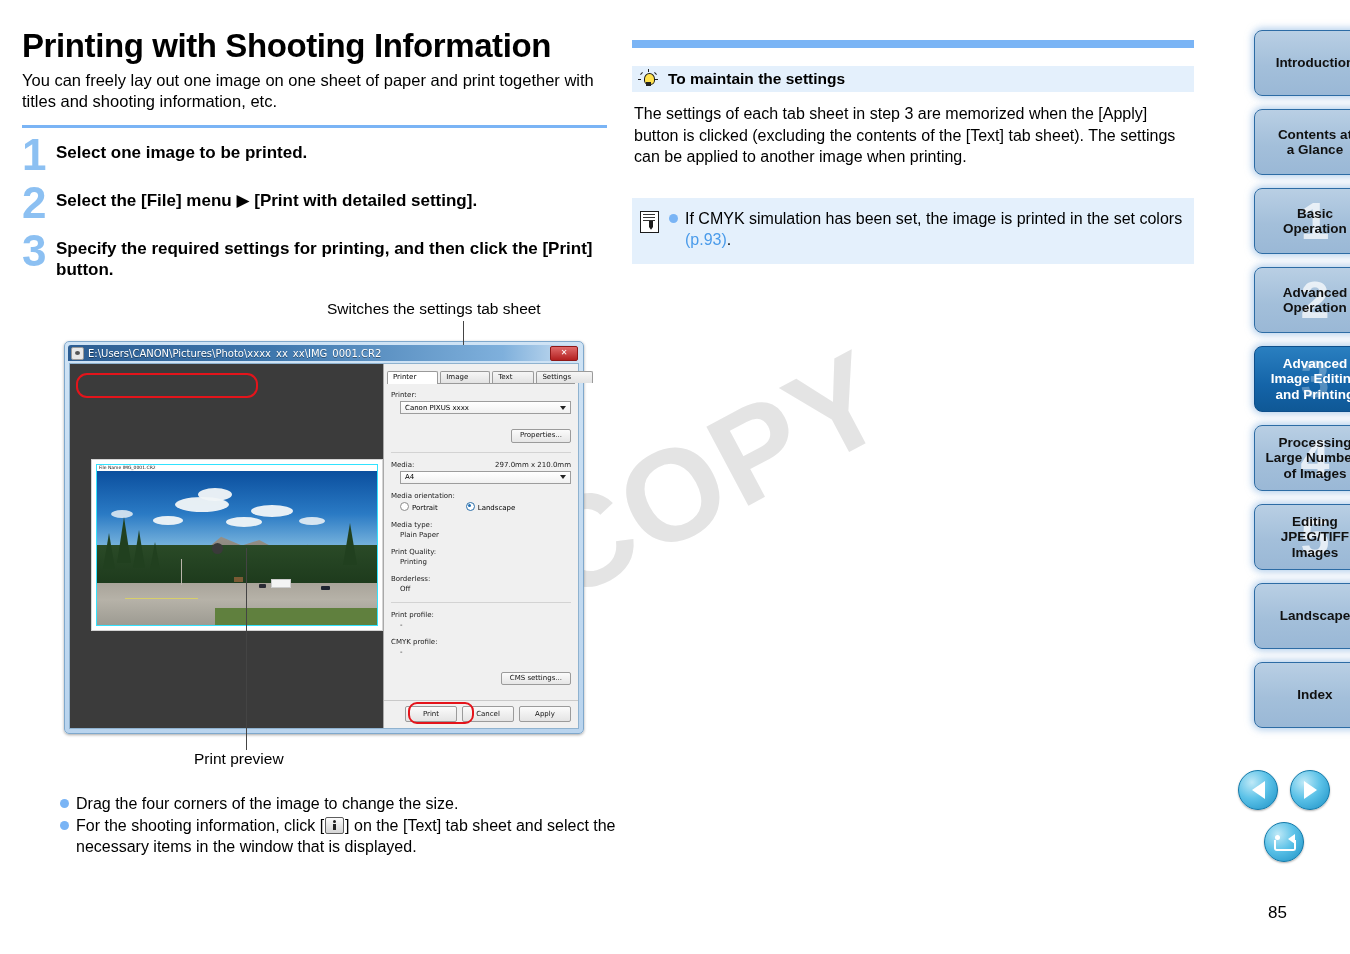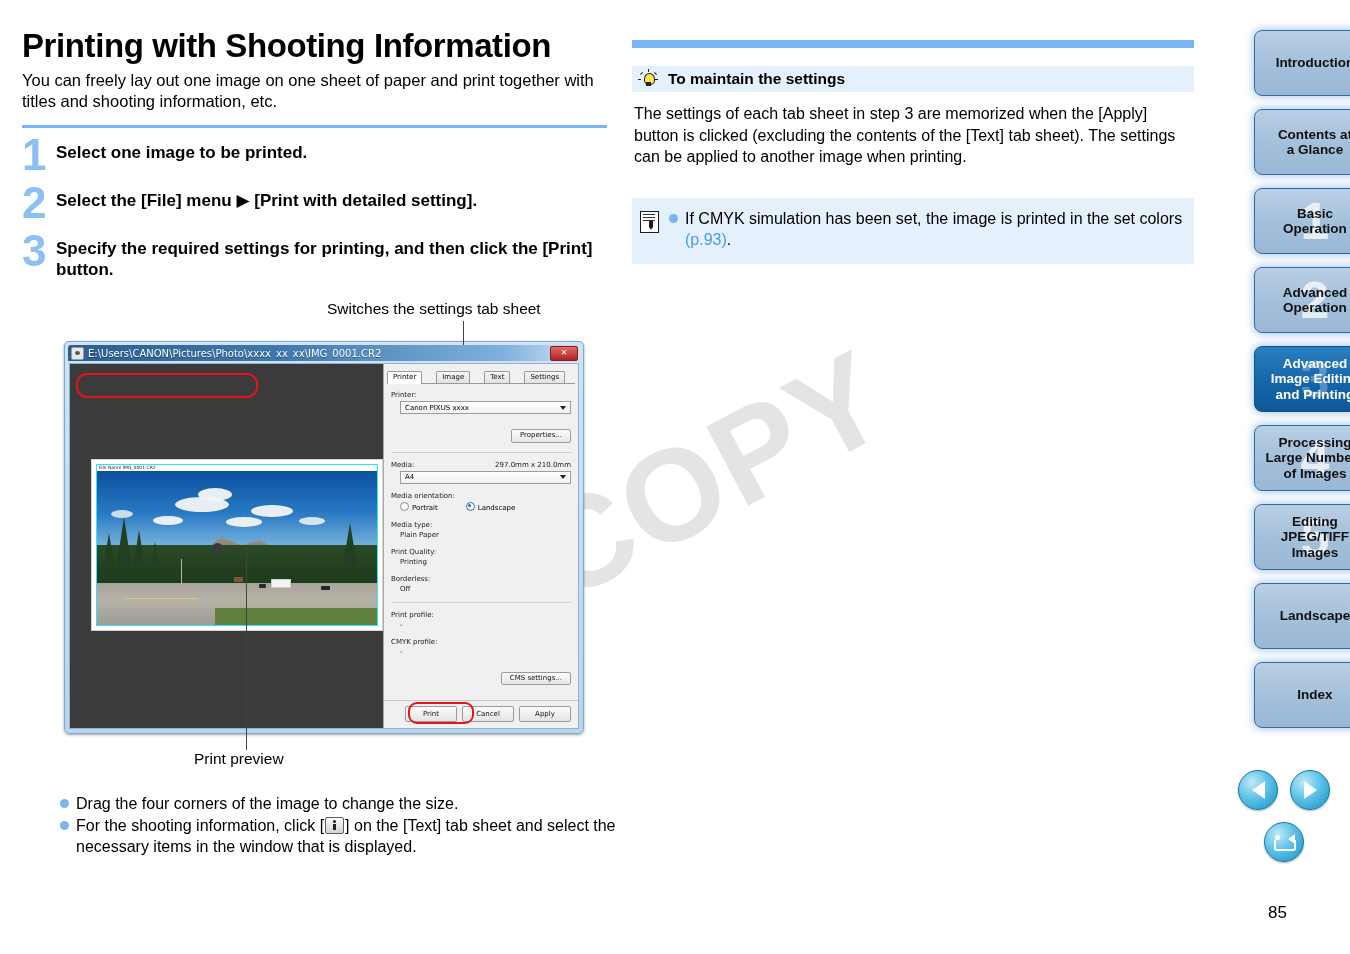--- a/index.html
+++ b/index.html
@@ -101,22 +101,22 @@
   .rv{position:absolute;background:#f4f4f4;border:0.5px solid #ccc;}
   .car{position:absolute;background:#2a2a34;border-radius:1px;}
   .pine{position:absolute;width:0;height:0;border-style:solid;border-color:transparent;
     border-bottom-color:#21401f;}
   .pole{position:absolute;width:1px;background:#b9b4aa;}
 
   
   #tabstrip{display:flex;align-items:flex-end;height:15px;margin:4px 3px 0 3px;
     border-bottom:1px solid #9a9a9a;}
   .tab{
-    font-size:7px;padding:2px 5px 2px 5px;border:1px solid #9a9a9a;border-bottom:none;
-    background:linear-gradient(#f6f6f6,#e2e2e2);margin-right:14px;border-radius:2px 2px 0 0;
+    font-size:7px;padding:2px 21px 2px 5px;border:1px solid #9a9a9a;border-bottom:none;
+    background:linear-gradient(#f6f6f6,#e2e2e2);margin-right:2px;border-radius:2px 2px 0 0;
     color:#111;line-height:1;text-align:center;
   }
   .tab.active{background:#fff;padding-bottom:3px;margin-bottom:-1px;color:#000;font-weight:normal;}
   #tab-highlight{
     position:absolute;left:6px;top:9px;width:178px;height:21px;
     border:2.5px solid #e4141b;border-radius:11px;pointer-events:none;
   }
   #settings-scroll{flex:1 1 auto;padding:7px 7px 0 7px;position:relative;background:#f0f0f0;
     border-top:0;}
   .fld-label{font-size:7px;color:#1a1a1a;margin-bottom:2px;}

